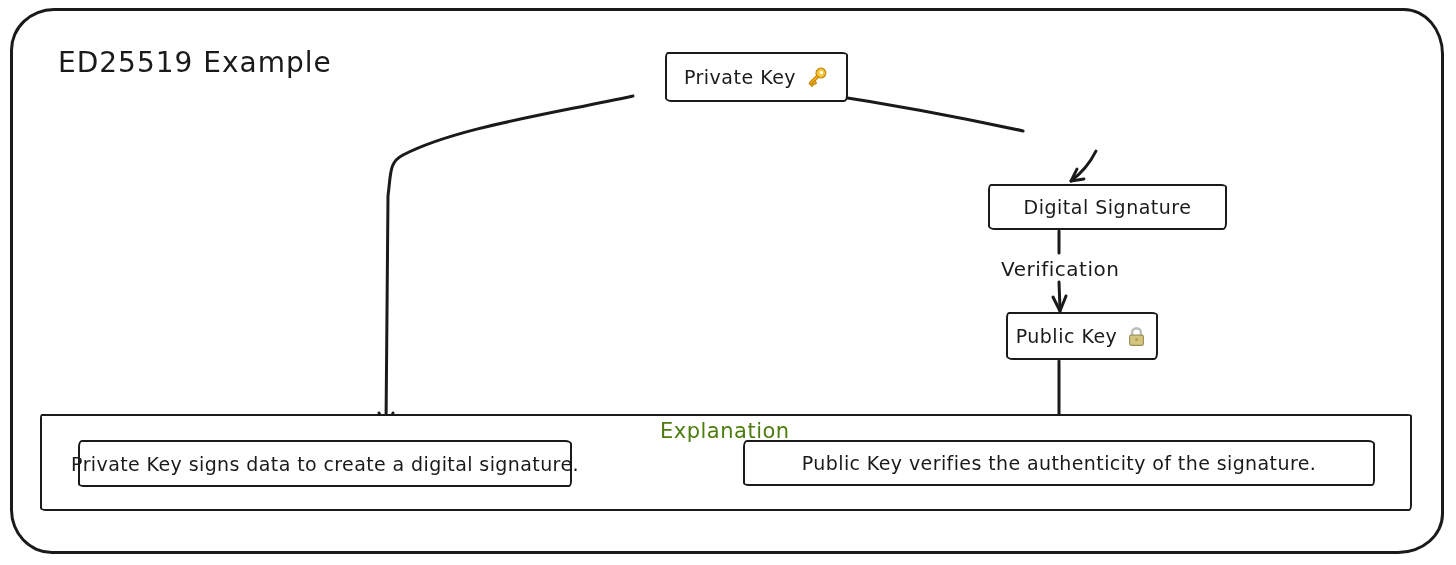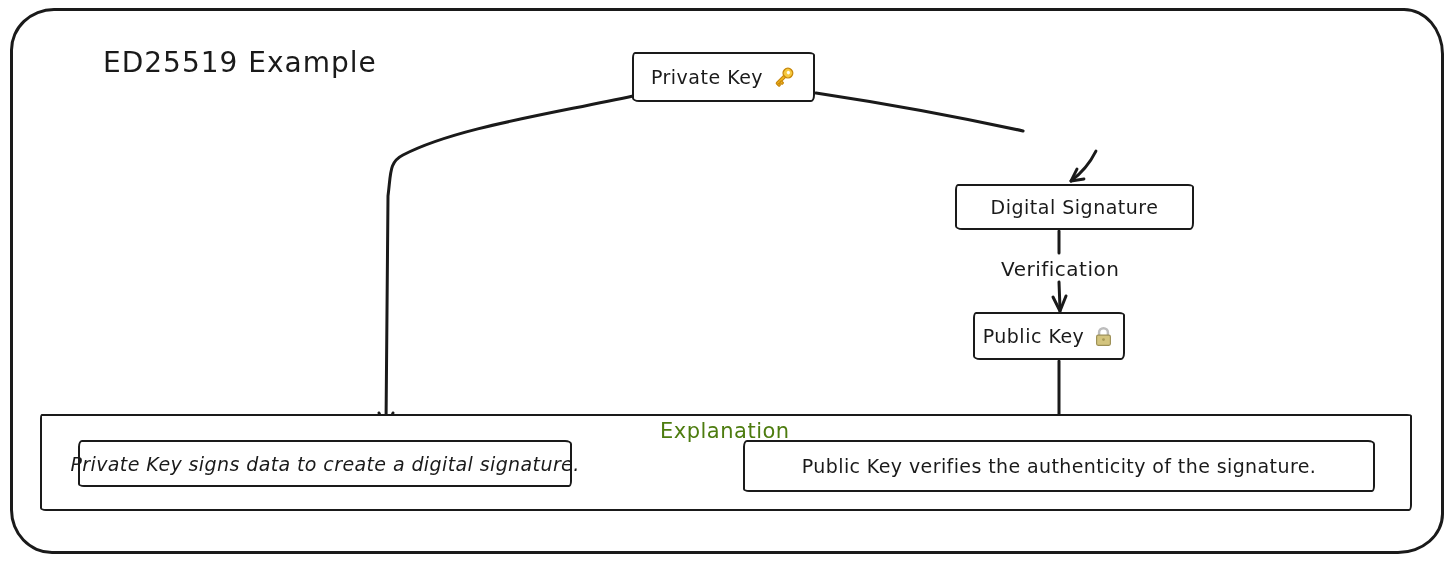--- a/index.html
+++ b/index.html
@@ -23,40 +23,40 @@
     border-radius: 44px 40px 46px 42px / 42px 46px 40px 44px;
     background: transparent;
   }
   .title {
     position: absolute;
     left: 58px; top: 46px;
     font-size: 28px;
     letter-spacing: 1px;
     color: #1a1a1a;
     white-space: nowrap;
-    margin-left: 45px;
   }
   .connectors {
     position: absolute;
     left: 0; top: 0;
     width: 1456px; height: 565px;
     pointer-events: none;
   }
   .node {
     position: absolute;
     background: #ffffff;
     border: 2.6px solid #1a1a1a;
     border-radius: 3px 6px 4px 7px / 6px 3px 7px 4px;
     display: flex;
     align-items: center;
     justify-content: center;
     gap: 8px;
     font-size: 19px;
     letter-spacing: 0.5px;
     white-space: nowrap;
+    margin-left: 33px;
   }
   .node-private-key   { left: 632px; top: 52px;  width: 183px; height: 50px; }
   .node-digital-sig   { left: 955px; top: 184px; width: 239px; height: 46px; }
   .node-public-key    { left: 973px; top: 312px; width: 152px; height: 48px; }
   .edge-label {
     position: absolute;
     font-size: 20px;
     letter-spacing: 0.5px;
     white-space: nowrap;
     color: #1a1a1a;
@@ -84,22 +84,22 @@
     background: #ffffff;
     border: 2.4px solid #1a1a1a;
     border-radius: 4px 7px 3px 6px / 7px 4px 6px 3px;
     display: flex;
     align-items: center;
     justify-content: center;
     font-size: 19px;
     letter-spacing: 0.4px;
     white-space: nowrap;
   }
-  .explain-left  { left: 78px;  top: 440px; width: 494px; height: 47px; font-style: italic; }
-  .explain-right { left: 743px; top: 440px; width: 632px; height: 52px; justify-content: center; }
+  .explain-left  { left: 78px;  top: 440px; width: 494px; height: 47px; }
+  .explain-right { left: 743px; top: 440px; width: 632px; height: 46px; justify-content: center; }
   .watermark {
     position: absolute;
     left: 1256px; top: 515px;
     font-size: 27px;
     letter-spacing: 1px;
     color: #1a1a1a;
     white-space: nowrap;
   }
   .emoji-icon { display: inline-block; vertical-align: middle; }
 </style>

